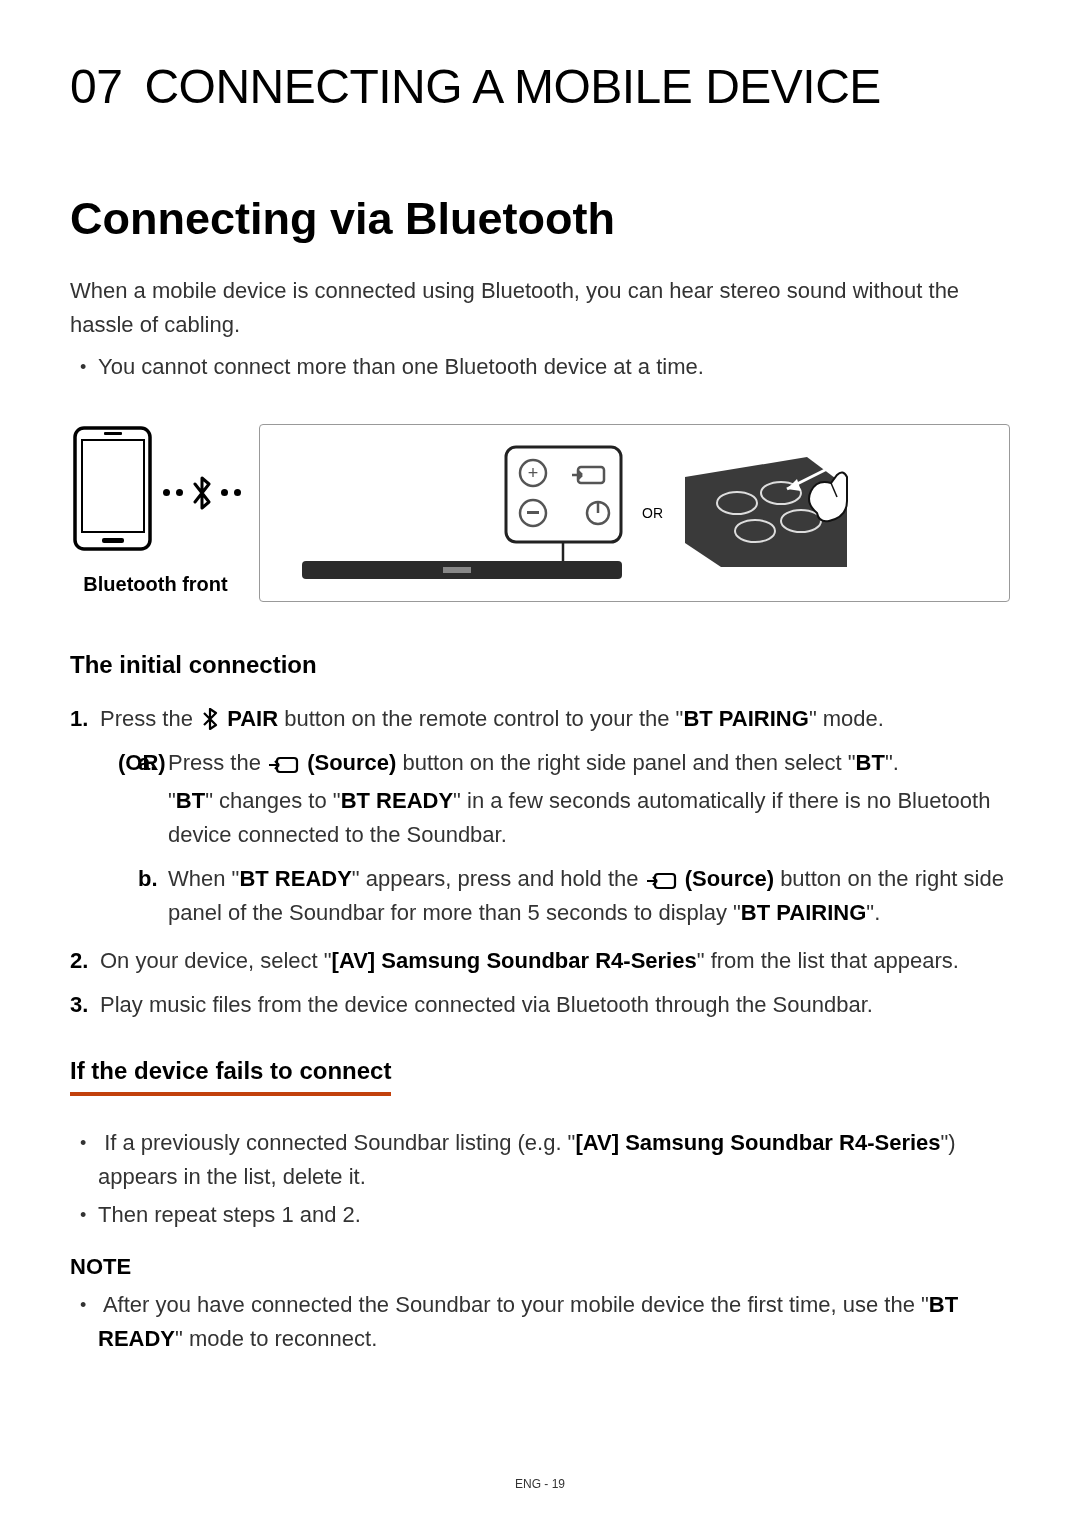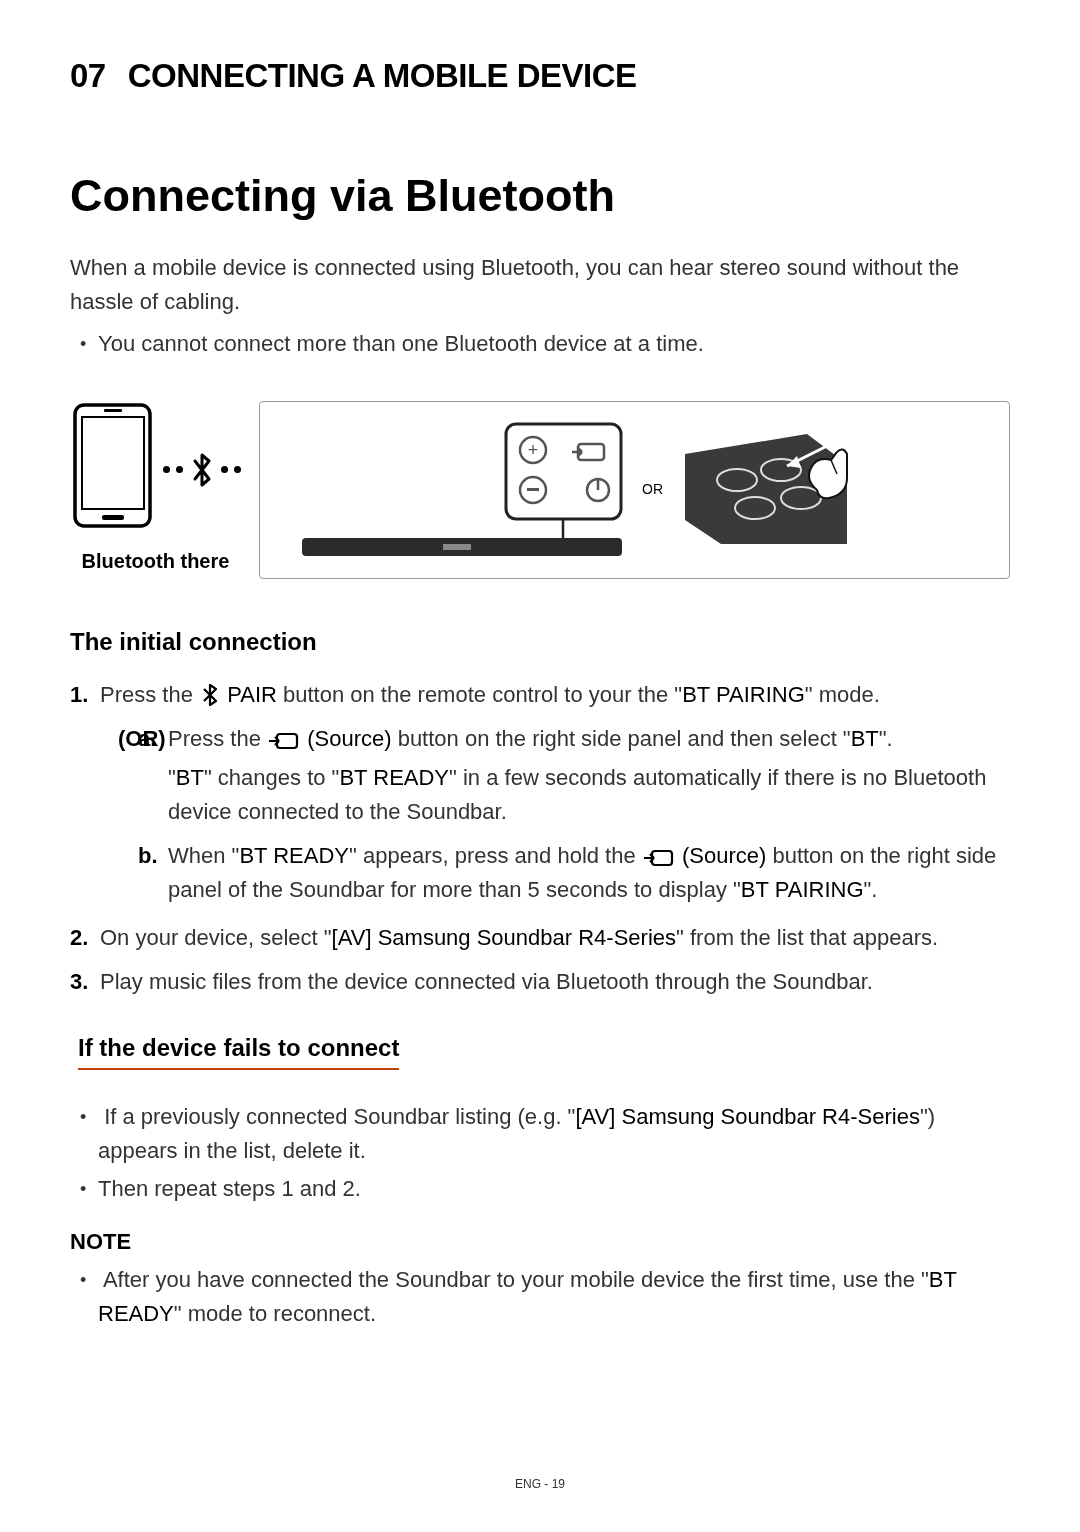--- a/index.html
+++ b/index.html
@@ -8,22 +8,22 @@
     background: #fff;
     color: #000;
     width: 1080px;
     height: 1532px;
     padding: 50px 70px 40px 70px;
     position: relative;
     font-size: 22px;
     line-height: 1.55;
   }
   h1.chapter {
-    font-size: 33px;
-    font-weight: 700;
+    font-size: 48px;
+    font-weight: 400;
     letter-spacing: -0.5px;
     margin-bottom: 60px;
   }
   h1.chapter .num { margin-right: 22px; }
   h2.section {
     font-size: 45px;
     font-weight: 700;
     margin-bottom: 20px;
   }
   .intro {
@@ -71,23 +71,22 @@
   .or-label { font-weight:400; font-size:14px; }
 
   
   h3.steph {
     font-size: 24px;
     font-weight: 700;
     margin-bottom: 18px;
   }
   h3.steph.underline {
     display: inline-block;
-    border-bottom: 2px solid #c2410c;
+    border-bottom: 4px solid #c2410c;
     padding-bottom: 2px;
-    margin-left: 8px;
   }
 
   ol.steps {
     list-style: none;
     padding-left: 30px;
     margin-bottom: 30px;
   }
   ol.steps > li {
     position: relative;
     margin-bottom: 10px;
@@ -129,21 +128,21 @@
 
   .icon-inline {
     display:inline-block; vertical-align: -4px;
     width:22px; height:22px;
   }
   .icon-source {
     display:inline-block; vertical-align: -6px;
     width:34px; height:22px;
   }
 
-  b { font-weight:400; color:#000; }
+  b { font-weight:700; color:#000; }
 
   .footer {
     position:absolute;
     bottom: 38px;
     left: 0; right: 0;
     text-align:center;
     font-size: 12px;
     color:#333;
   }
 </style>
@@ -181,21 +180,21 @@
         <span class="dot"></span>
         <span class="bt-icon">
           <svg width="26" height="38" viewBox="0 0 26 38">
             <path d="M6 10 L20 28 L13 34 L13 4 L20 10 L6 28" fill="none" stroke="#000" stroke-width="3" stroke-linejoin="round" stroke-linecap="round"></path>
           </svg>
         </span>
         <span class="dot"></span>
         <span class="dot"></span>
       </span>
     </div>
-    <div class="cap">Bluetooth there</div>
+    <div class="cap">Bluetooth front</div>
   </div>
 
   <div class="bar-group">
 
     <svg width="340" height="140">
 
       <rect x="218" y="4" width="115" height="95" rx="10" fill="none" stroke="#222" stroke-width="3"></rect>
       <circle cx="245" cy="30" r="13" fill="none" stroke="#555" stroke-width="2.5"></circle>
       <text x="245" y="36" text-anchor="middle" font-size="18" fill="#555">+</text>
       <circle cx="245" cy="70" r="13" fill="none" stroke="#555" stroke-width="2.5"></circle>

